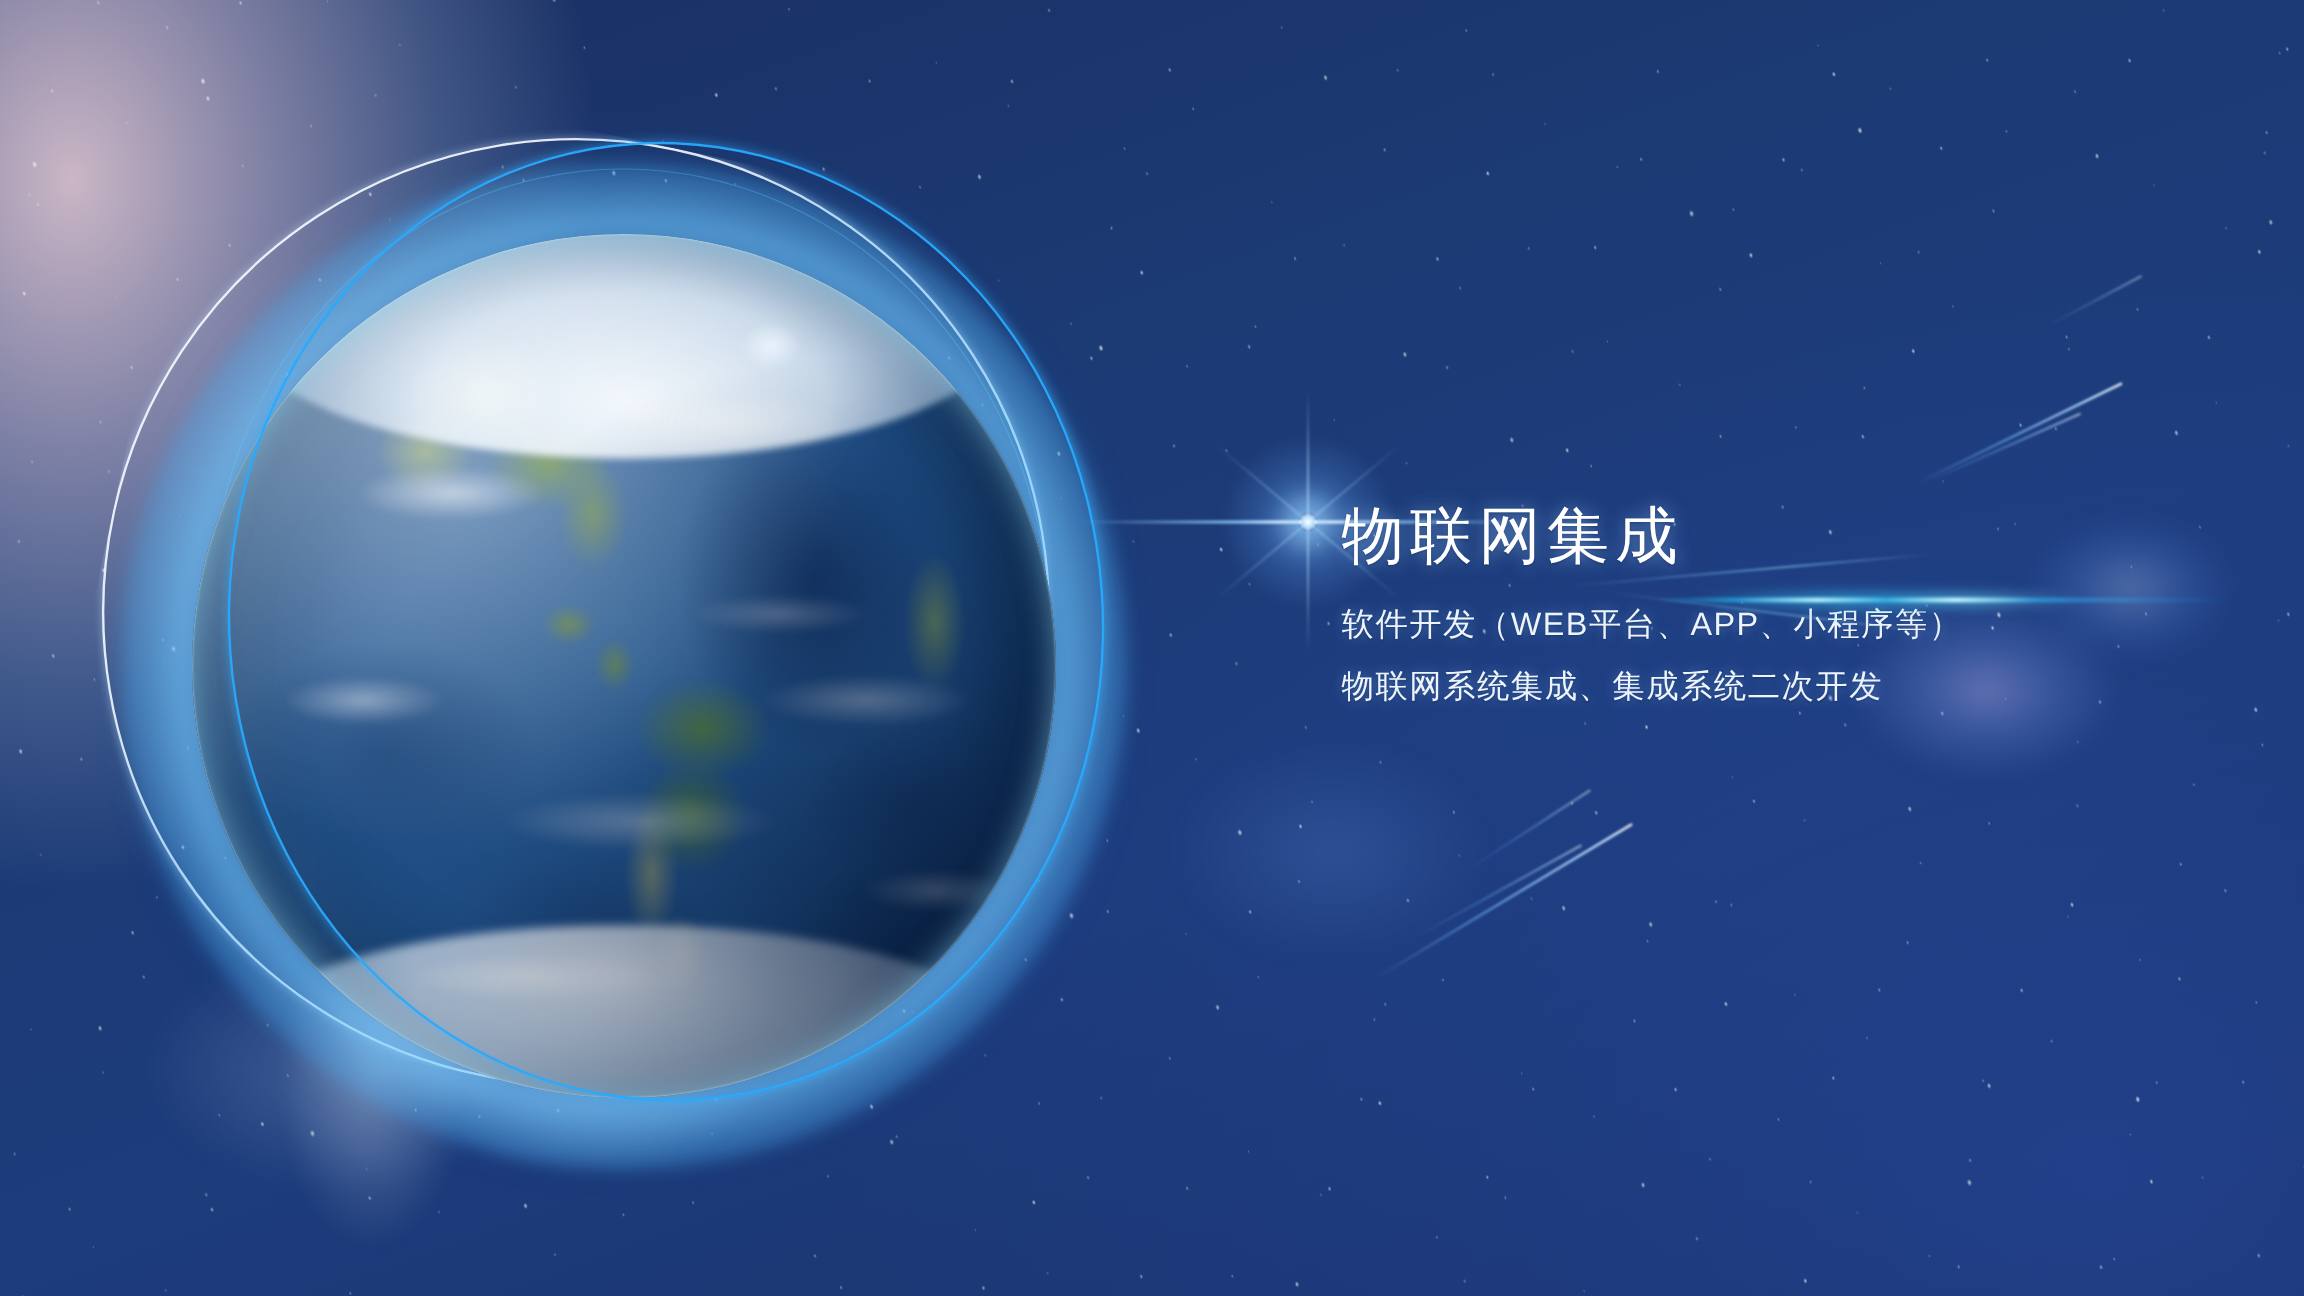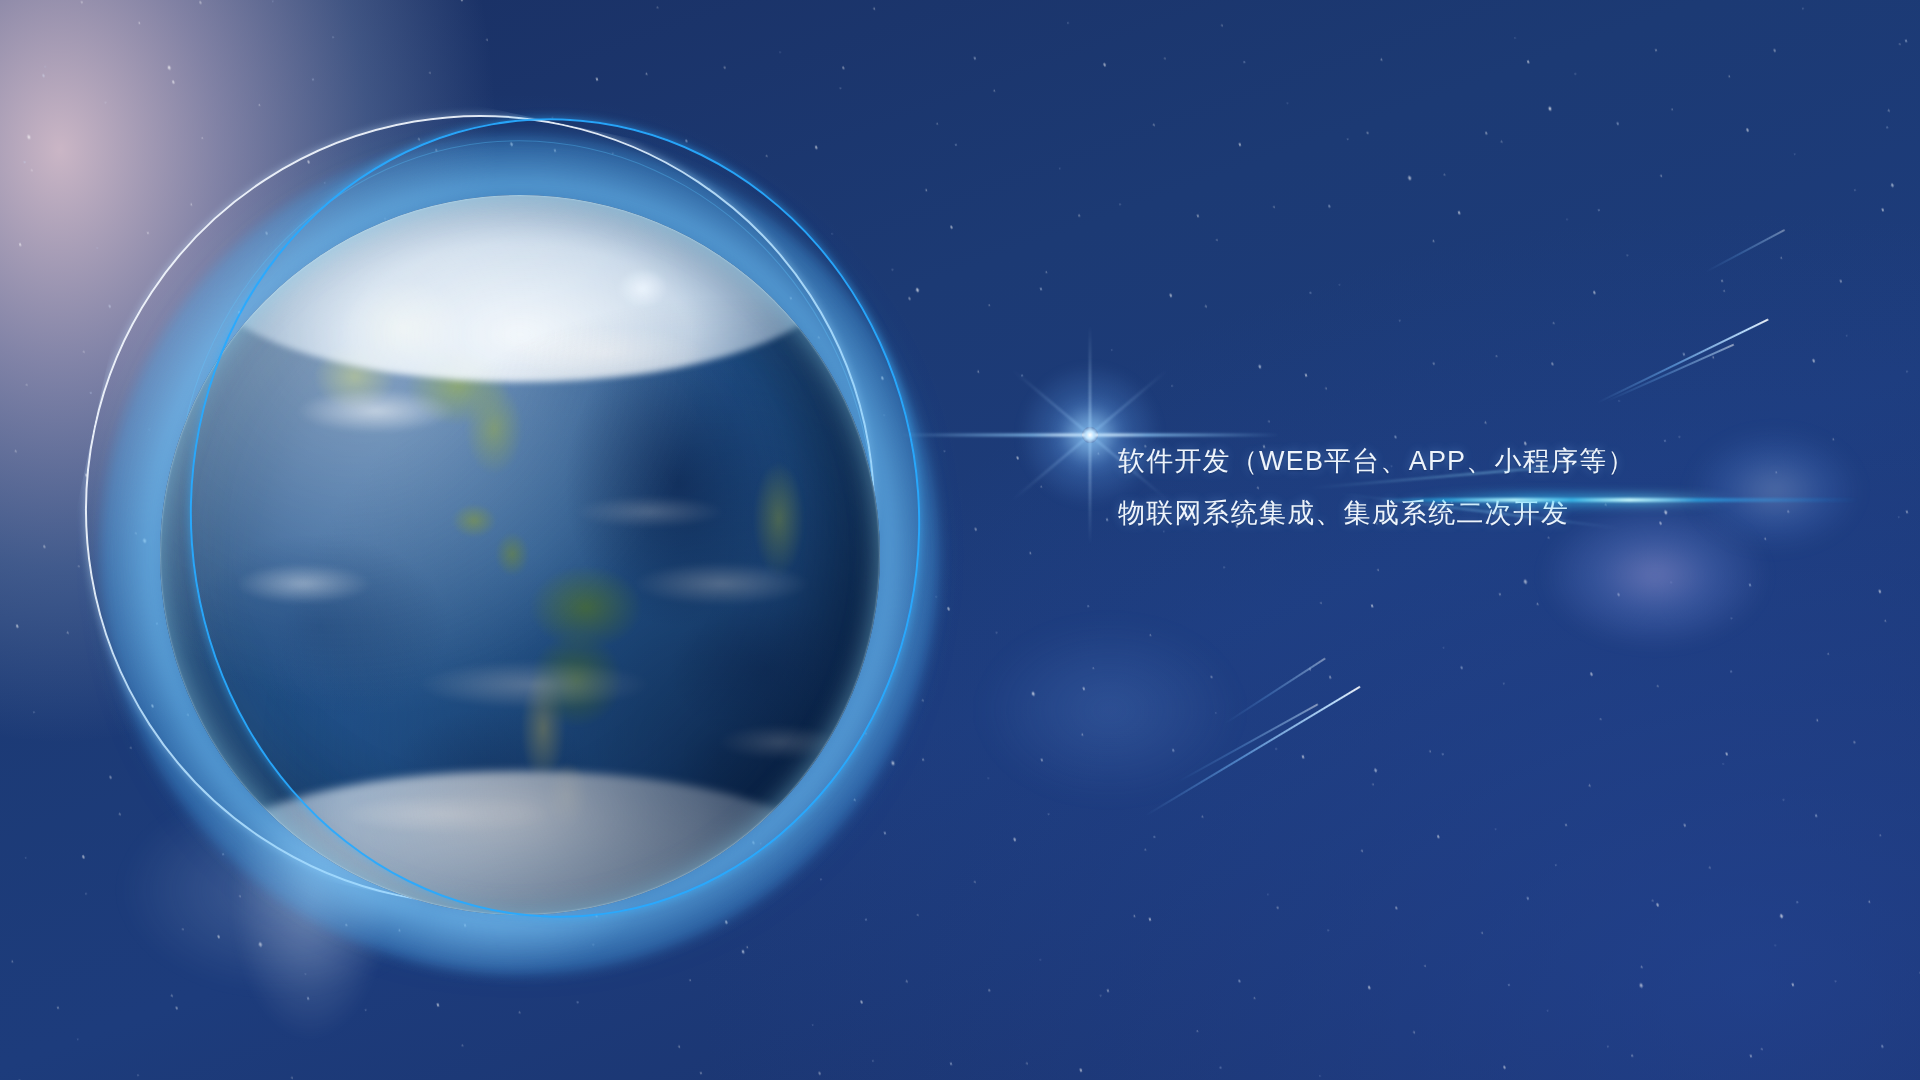--- a/index.html
+++ b/index.html
@@ -372,20 +372,21 @@
   <div class="flare-star">
     <div class="bloom"></div>
     <div class="h"></div>
     <div class="v"></div>
     <div class="d1"></div>
     <div class="d2"></div>
     <div class="core"></div>
   </div>
 
   <div class="copy">
+    <div class="headline">物联网集成</div>
     <div class="sub">软件开发（WEB平台、APP、小程序等）</div>
     <div class="sub">物联网系统集成、集成系统二次开发</div>
   </div>
 
   <div class="flare-streak">
     <div class="wisp"></div>
     <div class="glow"></div>
     <div class="bar"></div>
     <div class="wisp2"></div>
   </div>

